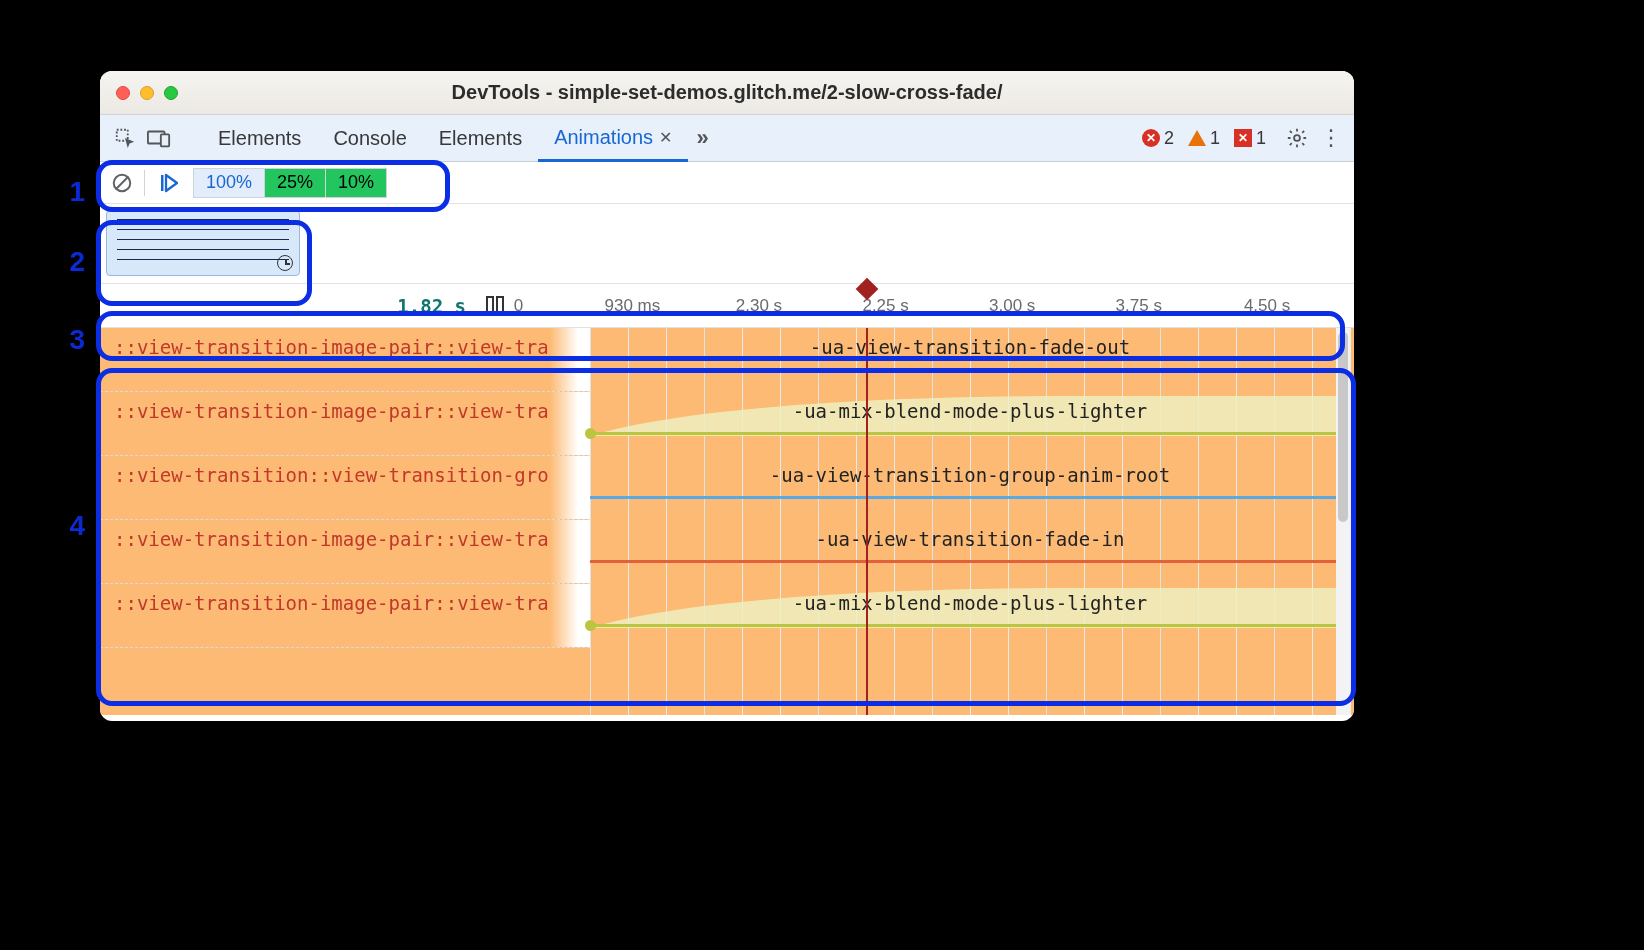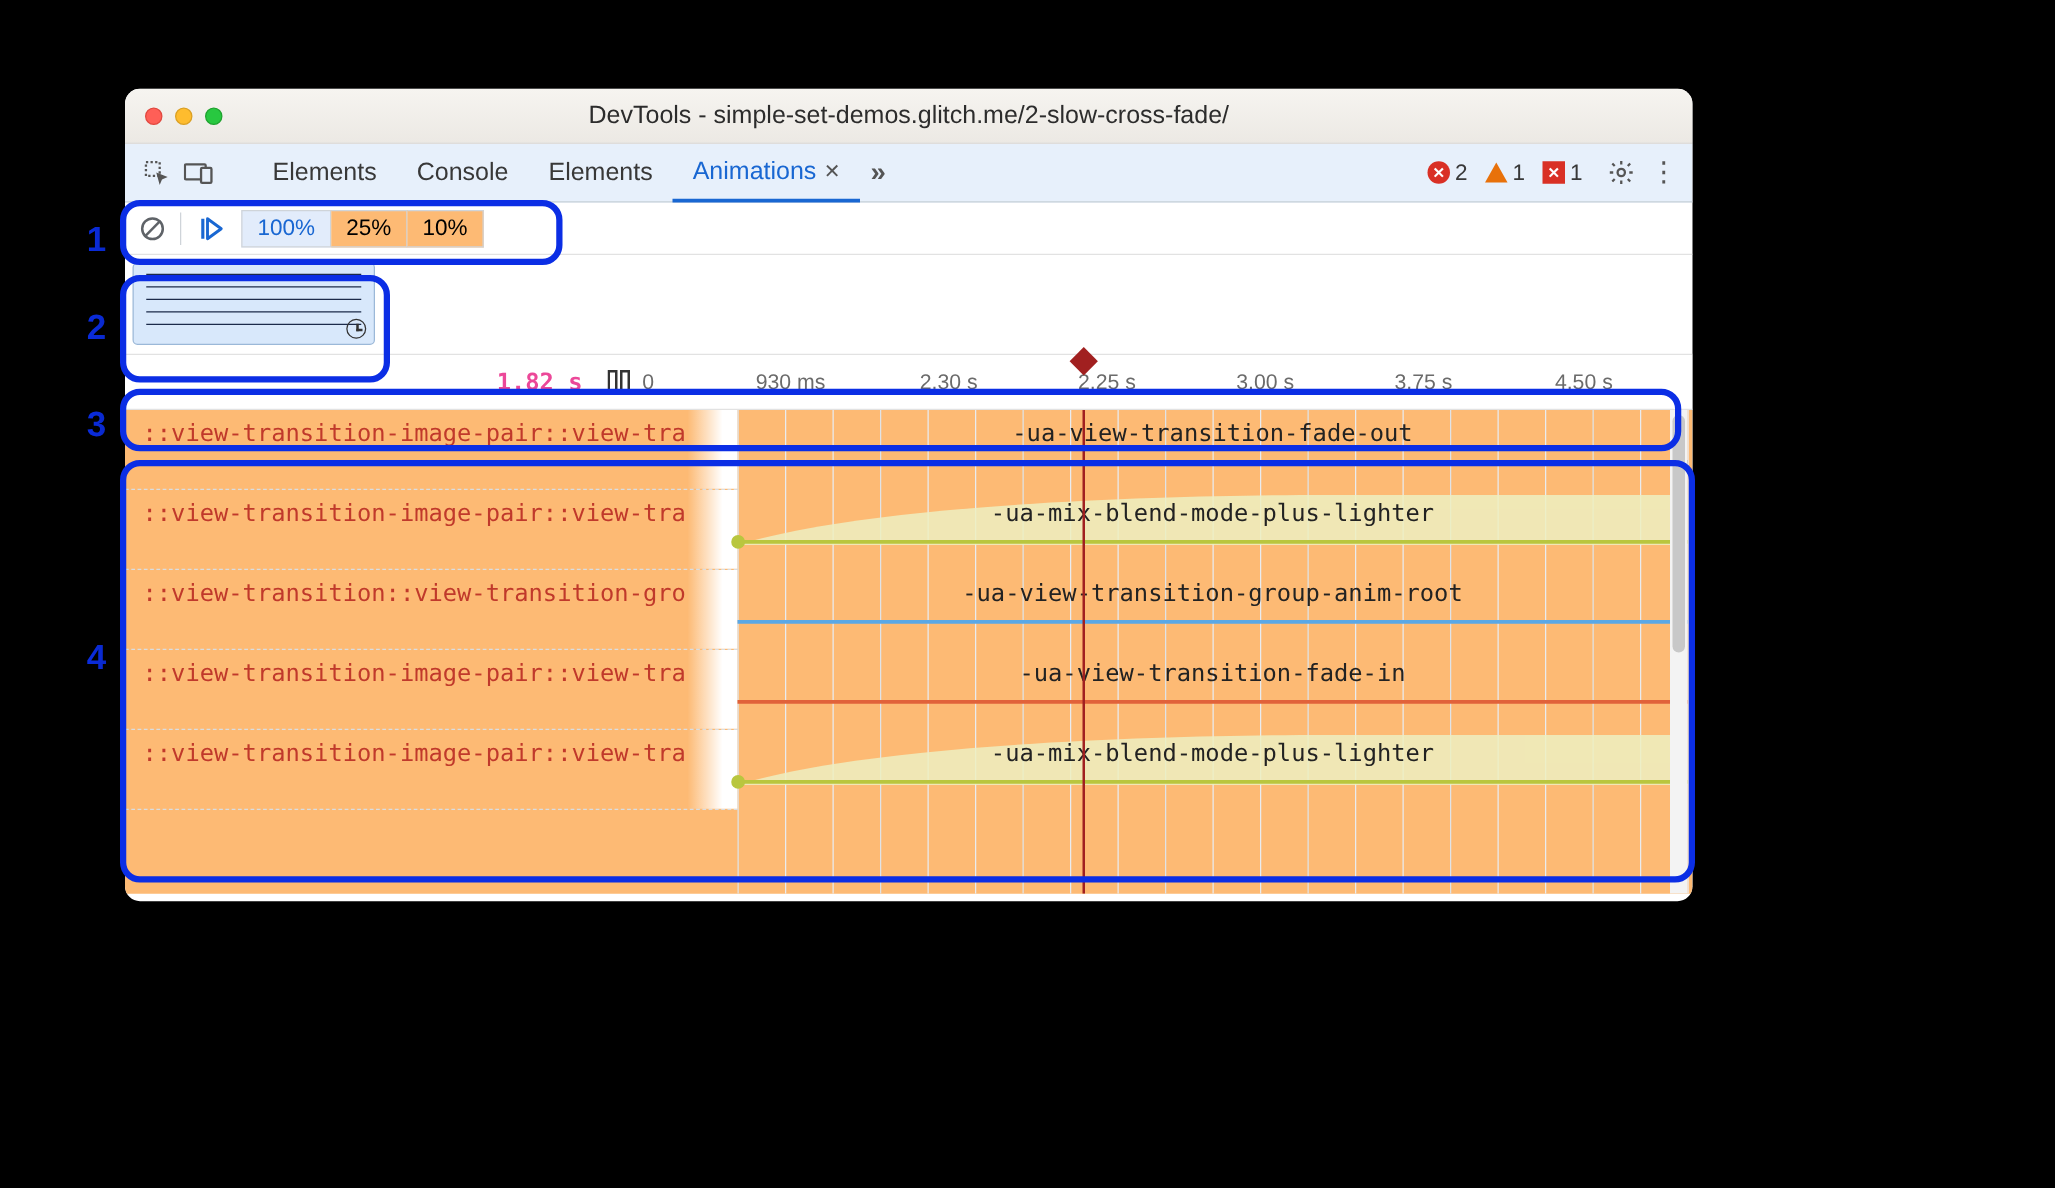--- a/index.html
+++ b/index.html
@@ -39,21 +39,21 @@
     display:flex; align-items:center;
     position:relative;
   }
   .tl-btns{ display:flex; gap:10px; margin-left:16px;}
   .tl-dot{ width:14px; height:14px; border-radius:50%; }
   .dot-red{background:#ff5f57;border:1px solid #e1483f;}
   .dot-yel{background:#febc2e;border:1px solid #dba023;}
   .dot-grn{background:#28c840;border:1px solid #1fa32f;}
   .titlebar .title{
     position:absolute; left:0; right:0; text-align:center;
-    font-weight:400; font-size:20px; color:#2c2c2c;
+    font-weight:700; font-size:20px; color:#2c2c2c;
   }
 
   
   .tabstrip{
     height:47px;
     background:#e7f0fb;
     border-bottom:1px solid #c6cfd8;
     display:flex; align-items:center;
     font-size:20px; color:#383838;
     padding:0 6px 0 8px;
@@ -83,21 +83,21 @@
     display:flex; align-items:center; height:100%;
     padding:0 4px;
   }
   .clear-icon{ width:36px; display:flex; justify-content:center; color:#5f6368;}
   .divider-v{width:1px;height:26px;background:#cfd4d9;margin:0 4px;}
   .play-icon{ width:40px; display:flex; justify-content:center; color:#1967d2;}
   .speed-group{ display:flex; height:30px; margin-left:4px;}
   .speed-btn{
     border:1px solid #cfd4d9; border-left:none;
     padding:0 12px; font-size:18px; display:flex; align-items:center;
-    background:#fdba74;
+    background:#22c55e;
   }
   .speed-btn:first-child{border-left:1px solid #cfd4d9;}
   .speed-btn.active{ background:#e2ecfb; color:#1967d2;}
 
   
   .buffer-row{
     height:80px;
     border-bottom:1px solid #e2e2e2;
     display:flex; align-items:flex-start;
     padding:6px 0 0 6px;
@@ -126,21 +126,21 @@
   .ruler-row{
     height:44px;
     border-bottom:1px solid #e2e2e2;
     display:flex; align-items:center;
     font-size:18px; color:#555;
     position:relative;
     background:#fff;
   }
   .ruler-row .current-time{
     width:380px; text-align:right; padding-right:14px;
-    font-family: ui-monospace, Menlo, monospace; font-weight:700; color:#ec4899;
+    font-family: ui-monospace, Menlo, monospace; font-weight:700; color:#0f766e;
     font-size:19px;
   }
   .ruler-row .pause-ico{ width:30px; color:#444; display:flex; justify-content:center;}
   .ticks{ flex:1; position:relative; height:100%; display:flex; align-items:center;}
   .tick{ position:absolute; transform:translateX(-50%); color:#6b6b6b; font-size:17px;}
 
   
   .details{
     position:relative;
     height:387px;

